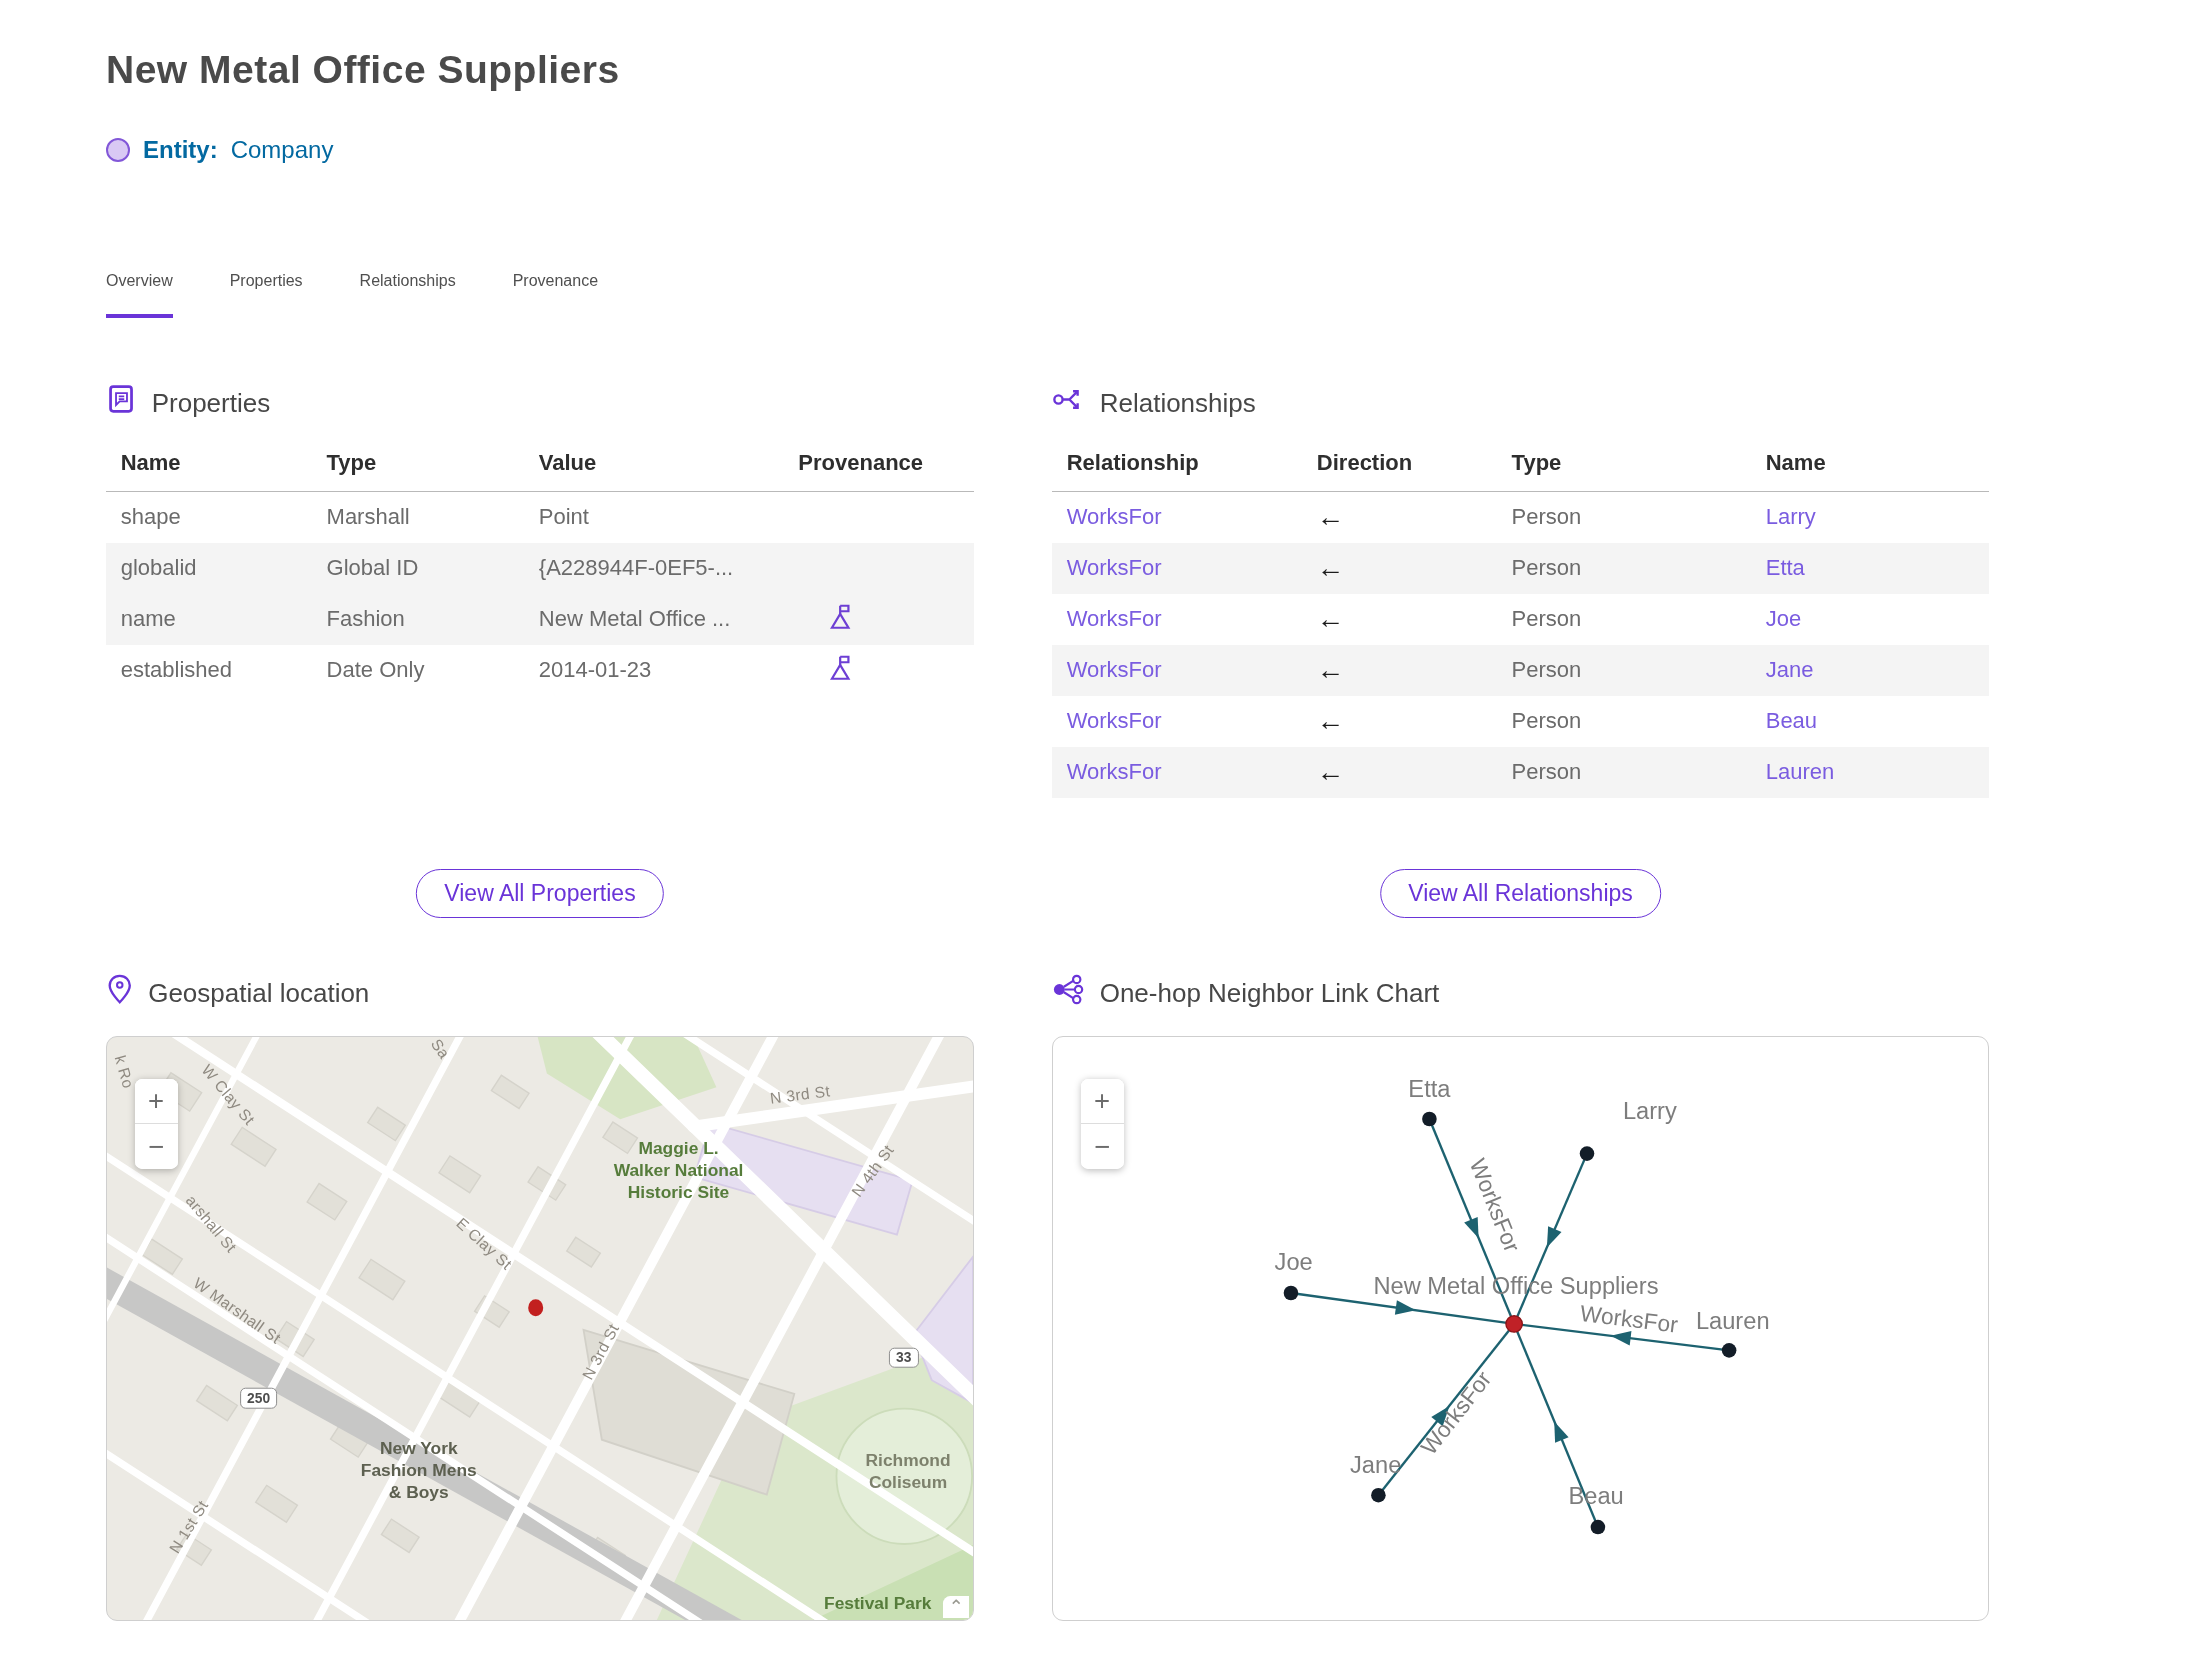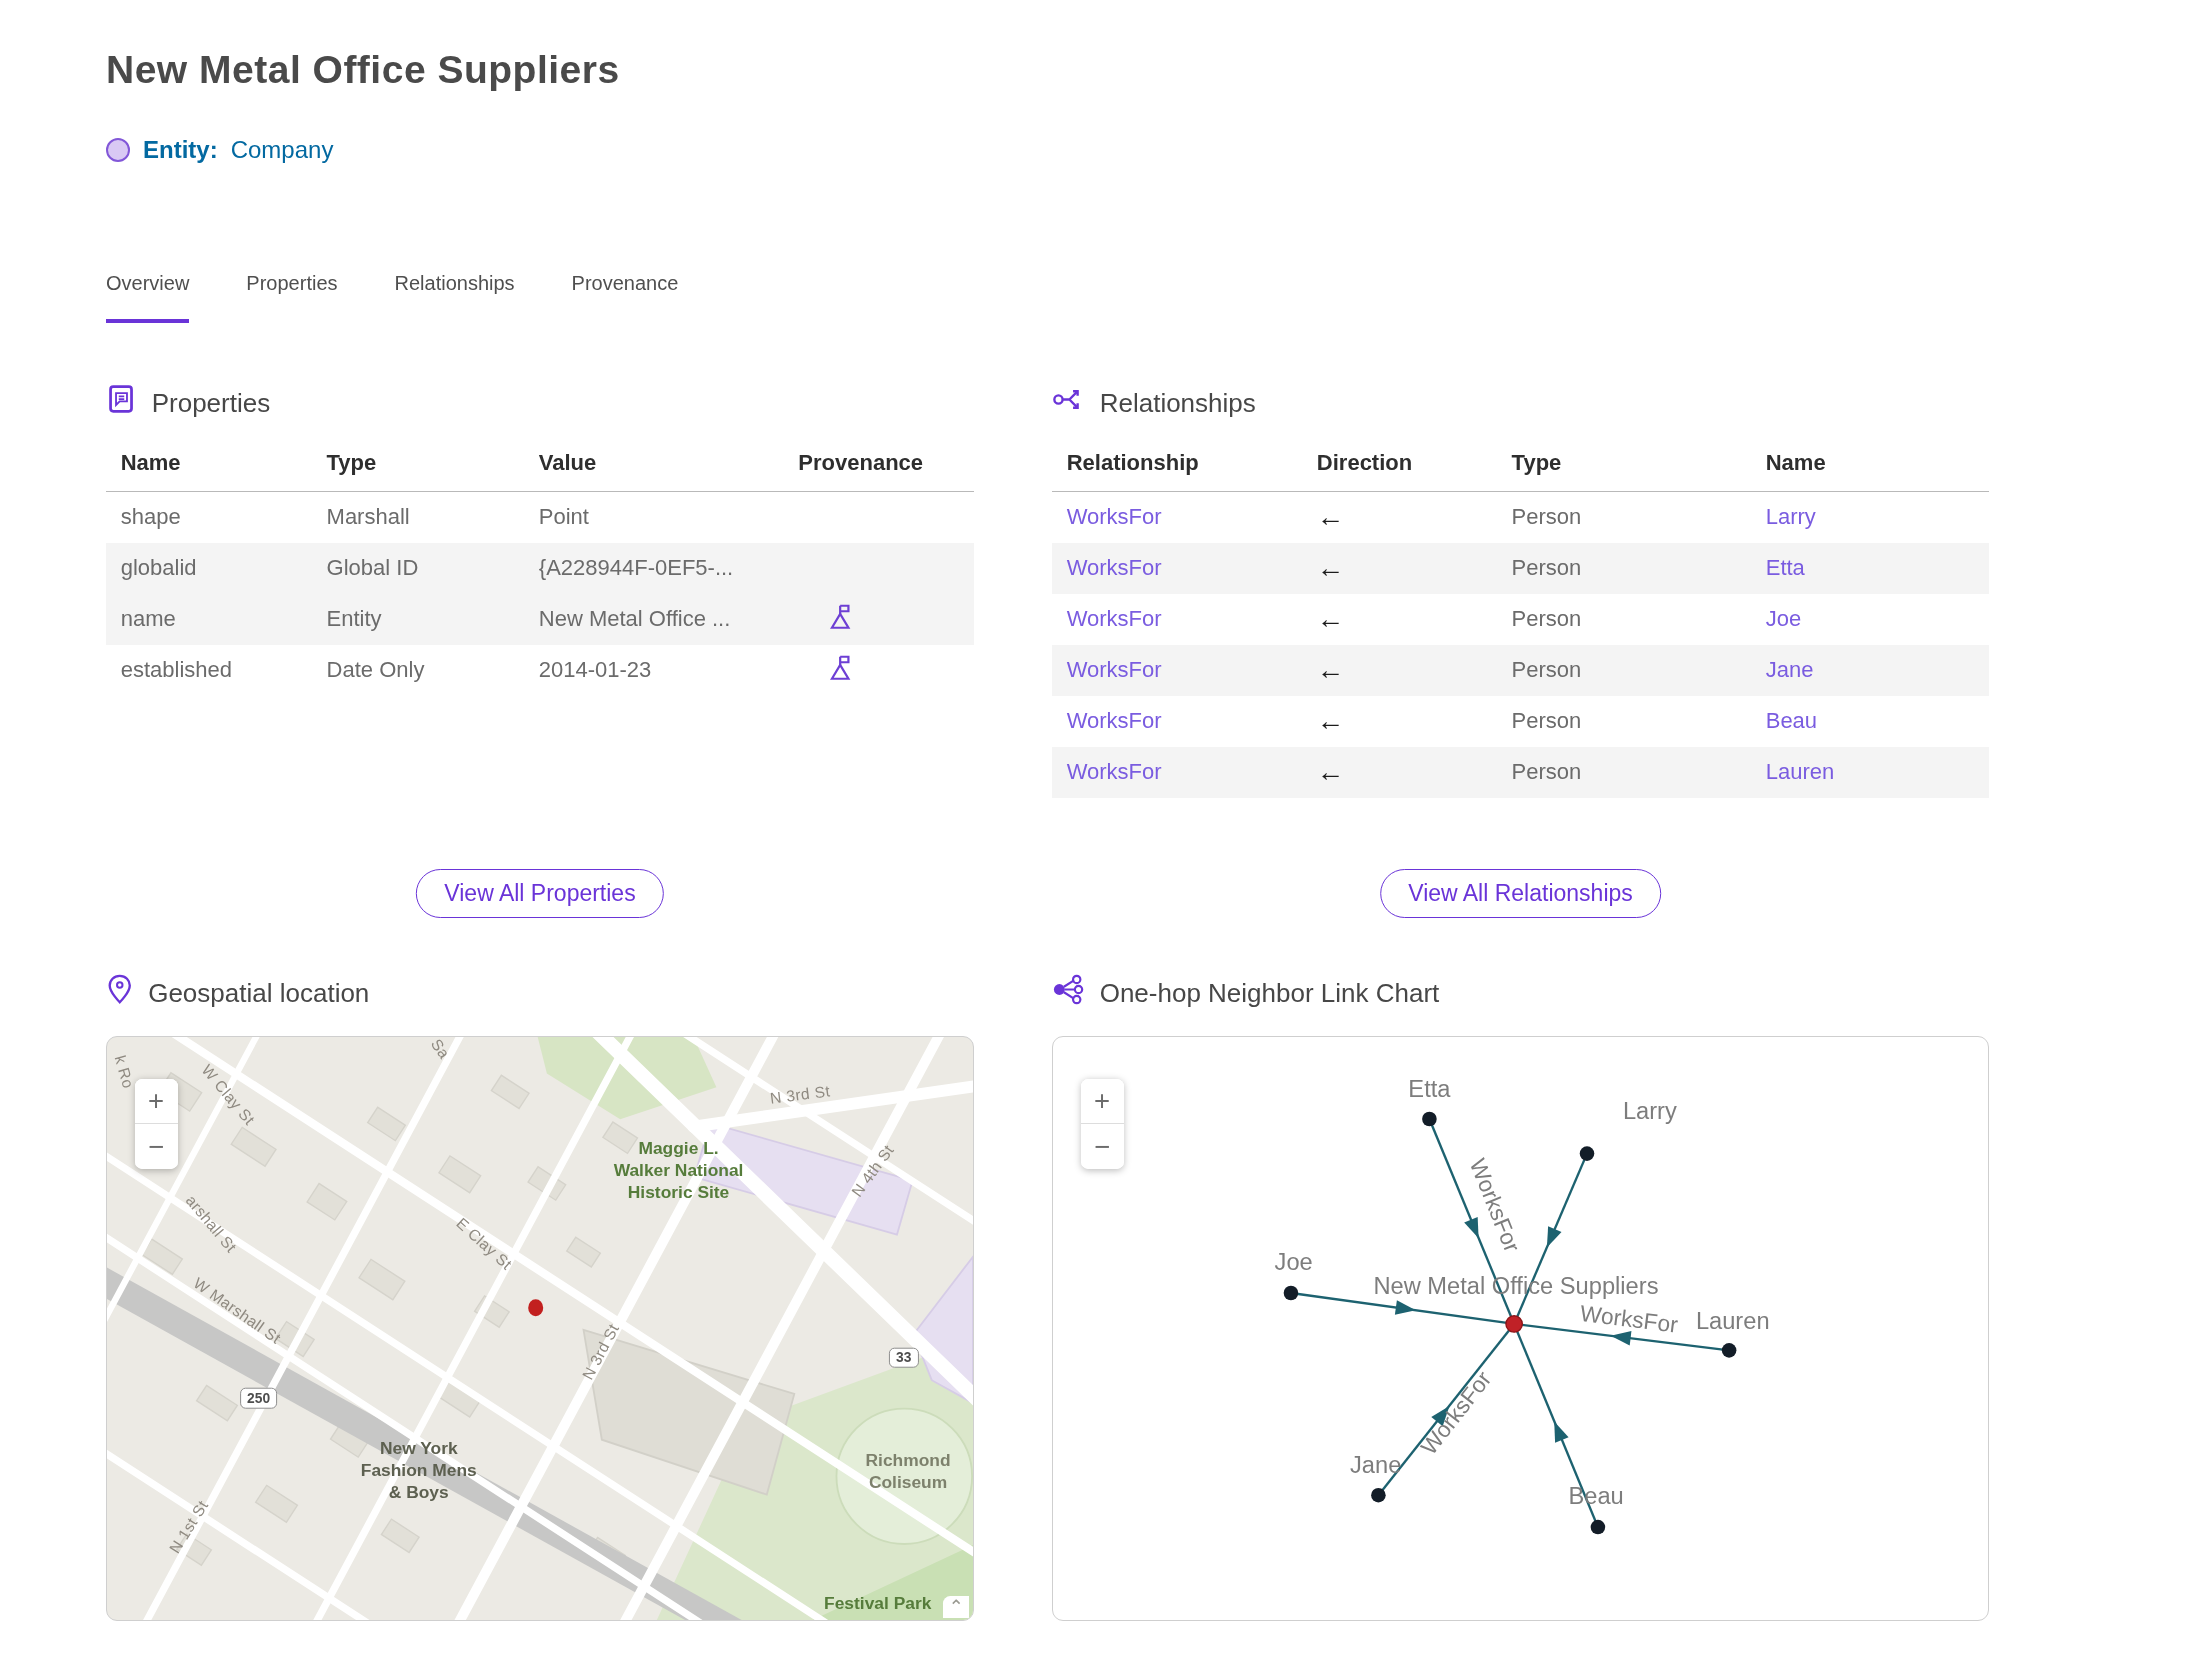--- a/index.html
+++ b/index.html
@@ -22,21 +22,21 @@
   .action-card {
     position:absolute; left:1934px; top:33px; width:233px; height:202px;
     background:#f8f8f8; border-radius:11px; box-shadow:0 2.8px 13px rgba(0,0,0,.13);
     display:flex; flex-direction:column; justify-content:space-around; padding:24px 0;
   }
   .action-item { display:flex; align-items:center; gap:20px; padding:9.2px 33px; cursor:pointer; color:#53585d; font-size:25px; }
   .action-item svg { flex:0 0 auto; }
   .collapse-glyph { font-size:31px; color:#4e5358; line-height:1; }
 
   
-  .tabs { position:absolute; left:106px; top:272px; display:flex; gap:57px; font-size:20px; color:#4f4f4f; }
+  .tabs { position:absolute; left:106px; top:272px; display:flex; gap:57px; font-size:16px; color:#4f4f4f; }
   .tab { padding-bottom:24px; border-bottom:4.6px solid transparent; cursor:pointer; }
   .tab.active { border-bottom-color:#6a34d8; }
 
   
   .col { position:absolute; top:384px; height:1238px; }
   .col-left  { left:106px;  width:868px; }
   .col-right { left:1052px; width:937px; }
 
   .section-head { position:absolute; top:0; left:0; display:flex; align-items:center; gap:14.7px; font-size:26px; color:#474747; }
   .section-head svg { flex:0 0 auto; }
@@ -137,21 +137,21 @@
         <span class="pcol-prov"></span>
       </div>
       <div class="trow striped">
         <span class="pcol-name">globalid</span>
         <span class="pcol-type">Global ID</span>
         <span class="pcol-value">{A228944F-0EF5-...</span>
         <span class="pcol-prov"></span>
       </div>
       <div class="trow striped">
         <span class="pcol-name">name</span>
-        <span class="pcol-type">Entity</span>
+        <span class="pcol-type">Fashion</span>
         <span class="pcol-value">New Metal Office ...</span>
         <span class="pcol-prov"><span class="prov-flag">
               <svg width="26" height="27.5" viewBox="0 0 28 30">
                 <path d="M3 27 L12 12 L21 27 Z" fill="none" stroke="#6d3fd4" stroke-width="2.4"></path>
                 <path d="M12 12 L12 3" stroke="#6d3fd4" stroke-width="2.4"></path>
                 <path d="M12 3 h9 v6 h-9" fill="none" stroke="#6d3fd4" stroke-width="2.4"></path>
               </svg>
             </span></span>
       </div>
       <div class="trow">

